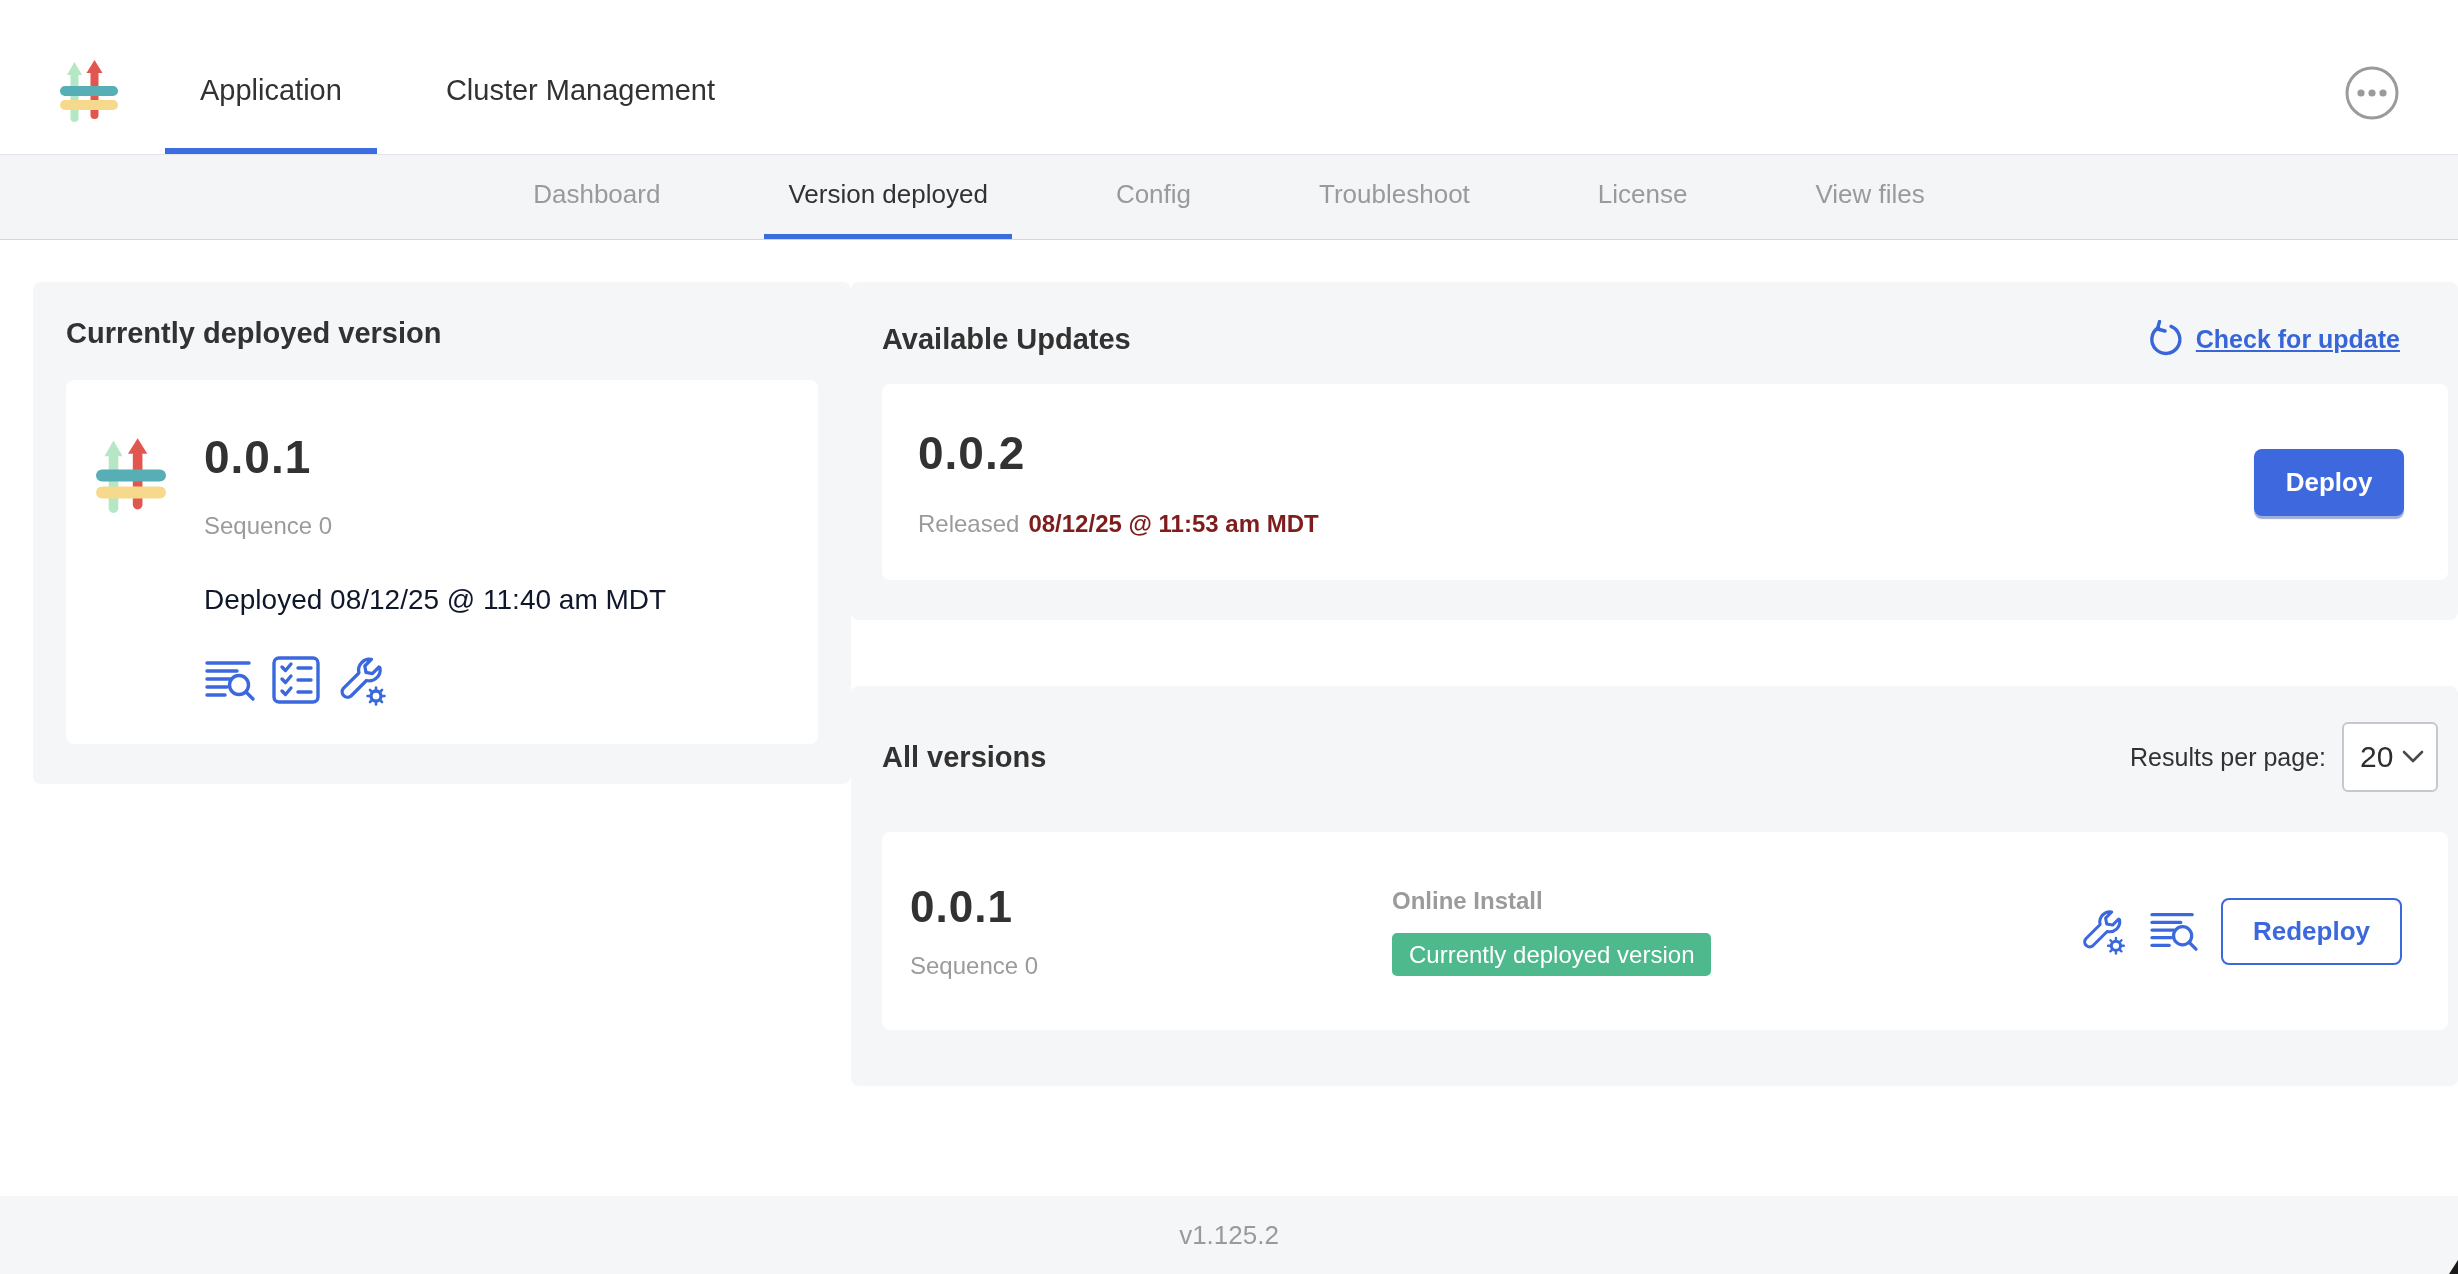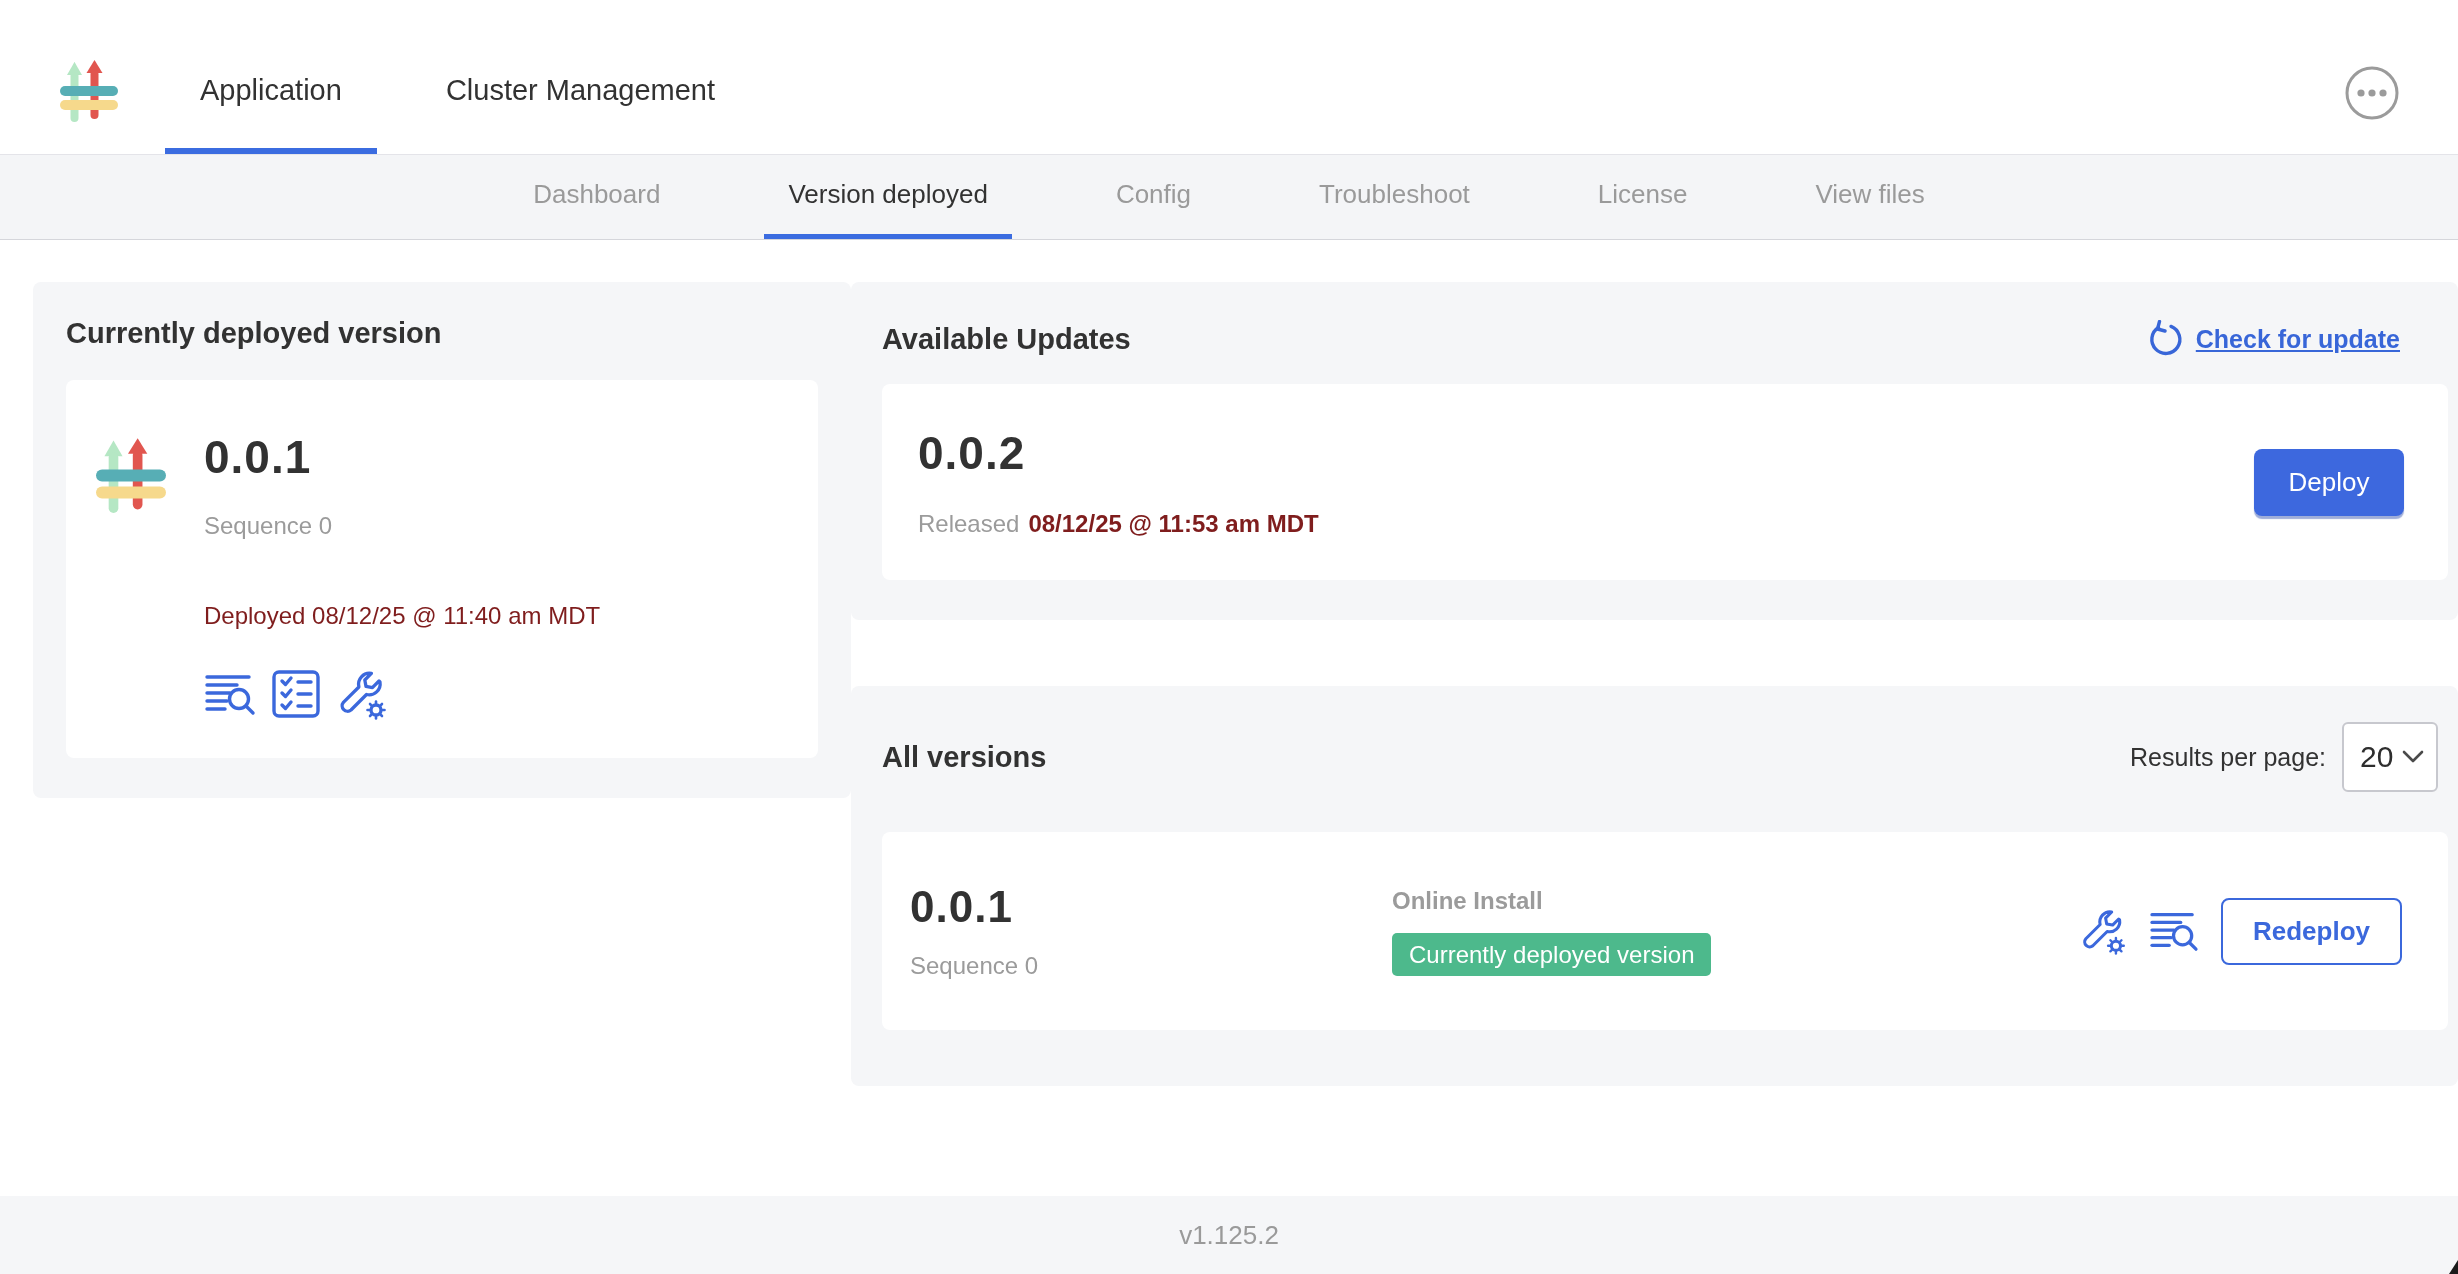--- a/index.html
+++ b/index.html
@@ -45,21 +45,21 @@
 
   
   .deployed-card { width:818px; padding:35px 33px 40px 33px; flex-shrink:0; }
   .card-title { font-size:29px; font-weight:bold; color:#323232; }
   .deployed-inner {
     margin-top:30px; background:#ffffff; border-radius:8px;
     padding:50px 30px 38px 30px; display:flex; gap:38px;
   }
   .deployed-version { font-size:46px; font-weight:bold; letter-spacing:1px; }
   .seq-text { margin-top:28px; font-size:24px; color:#9b9b9b; }
-  .deployed-at { margin-top:62px; font-size:24px; color:#7f1d1d; }
+  .deployed-at { margin-top:44px; font-size:28px; color:#0f172a; }
   .icon-row { margin-top:38px; display:flex; align-items:center; gap:15px; }
   .icon-btn { cursor:pointer; display:flex; align-items:center; }
 
   
   .right-col { flex:1; display:flex; flex-direction:column; min-width:0; }
   .updates-card { padding:38px 10px 40px 31px; }
   .title-row { display:flex; align-items:center; justify-content:space-between; }
   .updates-card .title-row { padding-right:48px; }
   .check-link { display:flex; align-items:center; gap:12px; cursor:pointer; }
   .check-link span {
@@ -67,21 +67,21 @@
   }
   .update-inner {
     margin-top:26px; background:#ffffff; border-radius:8px;
     padding:42px 44px 42px 36px; display:flex; align-items:center; justify-content:space-between;
   }
   .update-version { font-size:46px; font-weight:bold; letter-spacing:1px; }
   .released-line { margin-top:30px; font-size:24px; color:#9b9b9b; }
   .released-line b { margin-left:9px; color:#7f1d1d; }
   .btn-primary {
     min-width:150px; height:67px; padding:0 30px; background:#3d68de; border:none; border-radius:8px;
-    color:#ffffff; font-size:26px; font-weight:normal; cursor:pointer;
+    color:#ffffff; font-size:26px; font-weight:bold; cursor:pointer;
     font-family:inherit; box-shadow:0 3px 1px rgba(40,74,170,.45);
   }
   .versions-card { margin-top:66px; padding:36px 10px 56px 31px; }
   .per-page { display:flex; align-items:center; gap:16px; }
   .per-page-label { font-size:25px; color:#323232; }
   .select-box {
     width:96px; height:70px; background:#ffffff; border:2px solid #c7c8ce; border-radius:6px;
     display:flex; align-items:center; justify-content:space-between; padding:0 12px 0 16px; cursor:pointer;
   }
   .select-value { font-size:30px; color:#2e2e2e; }

